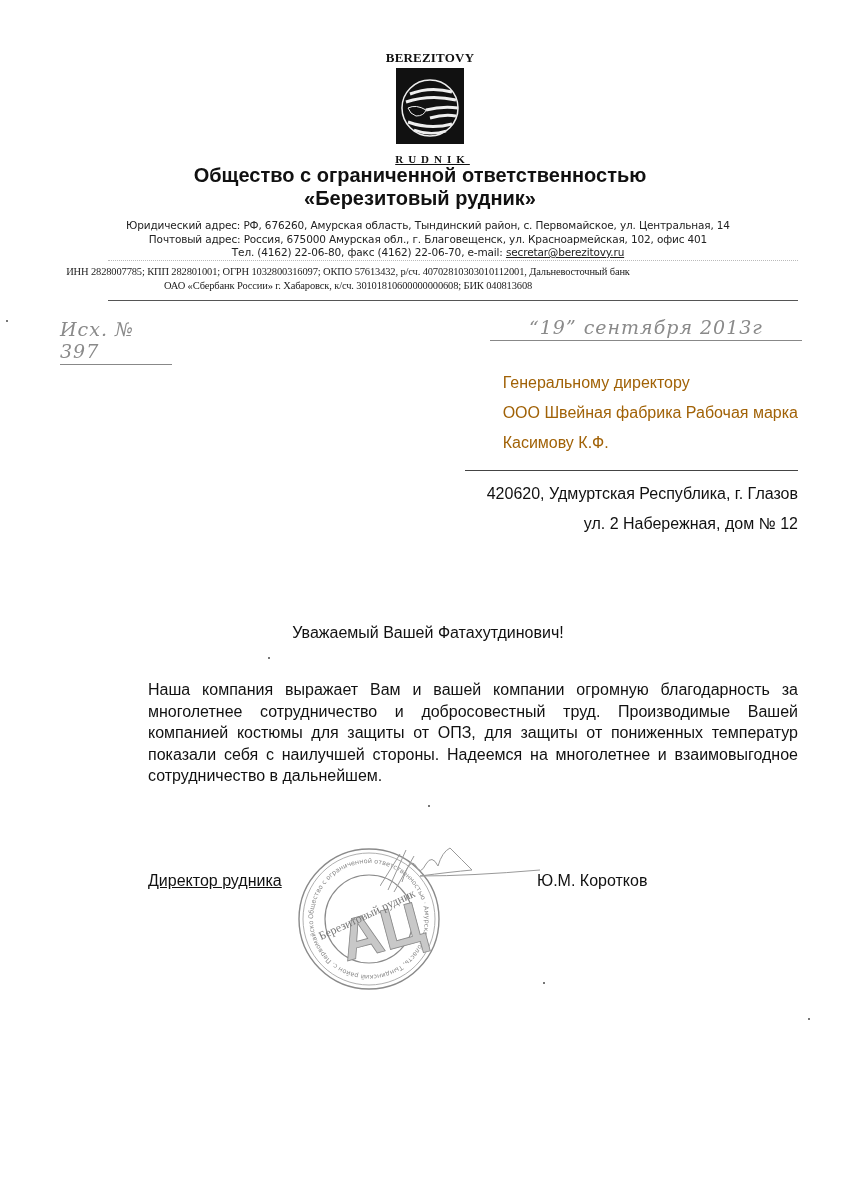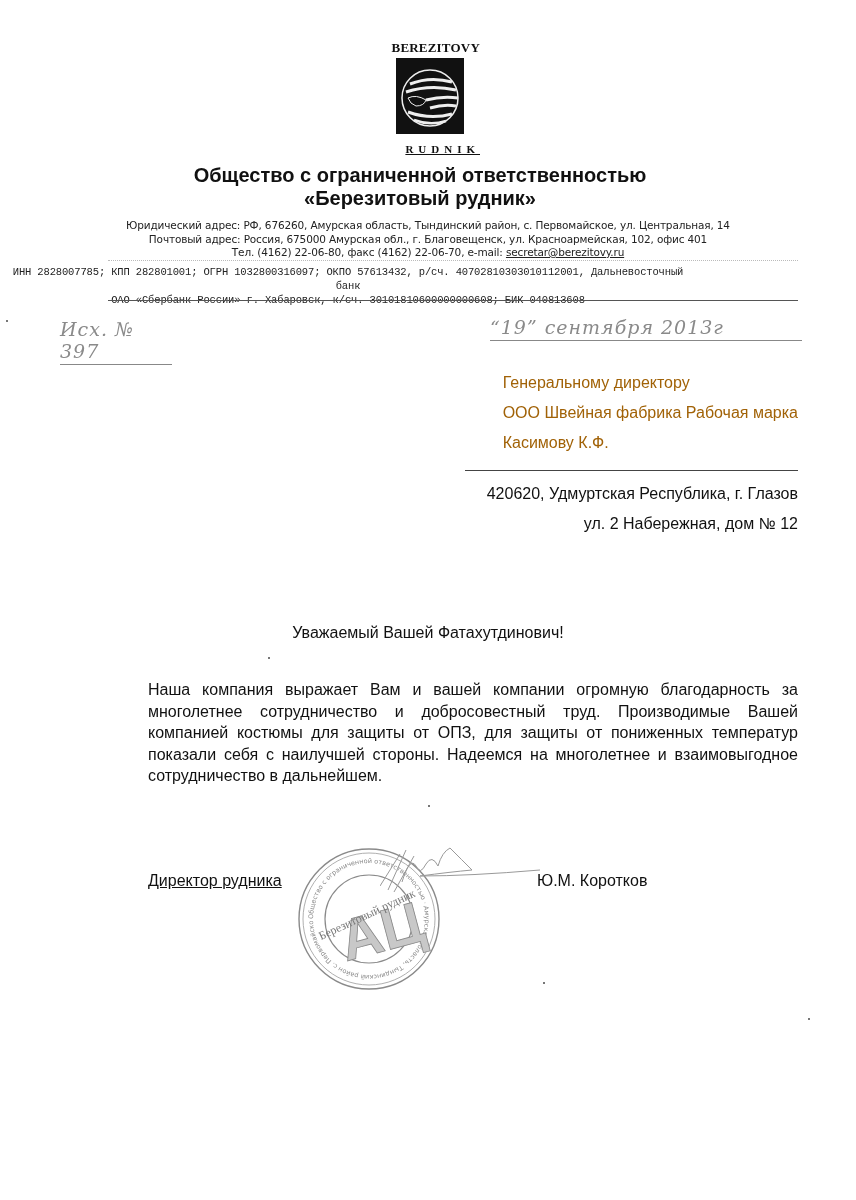--- a/index.html
+++ b/index.html
@@ -1,36 +1,36 @@
 <!DOCTYPE html>
 <html><head>
   <meta charset="utf-8">
   <style>
     html, body { margin: 0; padding: 0; background: #ffffff; }
     body { width: 856px; height: 1200px; position: relative; overflow: hidden; color: #1a1a1a; font-family: "Liberation Sans", sans-serif; }
     .abs { position: absolute; }
 
     
-    .logo { left: 380px; top: 40px; width: 100px; text-align: right; }
+    .logo { left: 380px; top: 50px; width: 100px; text-align: center; }
     .logo-top { font-family: "Liberation Serif", serif; font-weight: bold; font-size: 13px; letter-spacing: 0.2px; color: #111; }
     .logo-box { width: 68px; height: 76px; margin: 2px auto 0; background: #111; position: relative; overflow: hidden; }
     .logo-bottom { font-family: "Liberation Serif", serif; font-weight: bold; font-size: 11px; letter-spacing: 5px; margin-top: 9px; color: #111; padding-left: 5px; text-decoration: underline; }
 
     
     .org-title { left: 0; width: 840px; top: 164px; text-align: center; font-weight: bold; font-size: 20px; line-height: 23px; color: #111; }
     .addr { left: 0; width: 856px; top: 219px; text-align: center; font-family: "DejaVu Sans", sans-serif; font-size: 10.5px; line-height: 13.5px; color: #222; letter-spacing: -0.15px; }
     .addr a { color: #222; text-decoration: underline; }
     .dotted-rule { left: 108px; width: 690px; top: 260px; border-top: 1px dotted #bbb; }
-    .bank { left: 0; width: 696px; top: 265px; text-align: center; font-family: Liberation Mono, monospace; font-size: 10.5px; line-height: 14px; color: #222; letter-spacing: -0.15px; }
+    .bank { left: 0; width: 696px; top: 265px; text-align: center; font-family: Liberation Serif, serif; font-size: 10.5px; line-height: 14px; color: #222; letter-spacing: -0.15px; }
     .rule { left: 108px; width: 690px; top: 300px; border-top: 1.5px solid #555; }
 
     
     .hand { font-family: "DejaVu Serif", serif; font-style: italic; color: #8a8a8a; font-size: 19px; letter-spacing: 1px; }
     .outno { left: 60px; top: 318px; width: 112px; border-bottom: 1px solid #888; padding-bottom: 2px; }
-    .datef { left: 490px; top: 316px; width: 312px; border-bottom: 1px solid #888; padding-bottom: 2px; text-align: left; }
+    .datef { left: 490px; top: 316px; width: 312px; border-bottom: 1px solid #888; padding-bottom: 2px; text-align: center; }
 
     
     .recipient { right: 58px; top: 368px; text-align: left; font-size: 16px; line-height: 30px; color: #a16207; }
     .recip-rule { left: 465px; width: 333px; top: 470px; border-top: 1px solid #444; }
     .recipient-addr { right: 58px; top: 479px; text-align: right; font-size: 16px; line-height: 30px; color: #111; }
 
     
     .salutation { left: 0; width: 856px; top: 624px; text-align: center; font-size: 16px; color: #111; }
     .body-text { left: 148px; width: 650px; top: 679px; font-size: 16px; line-height: 21.5px; text-align: justify; color: #111; text-indent: 0; }
 

